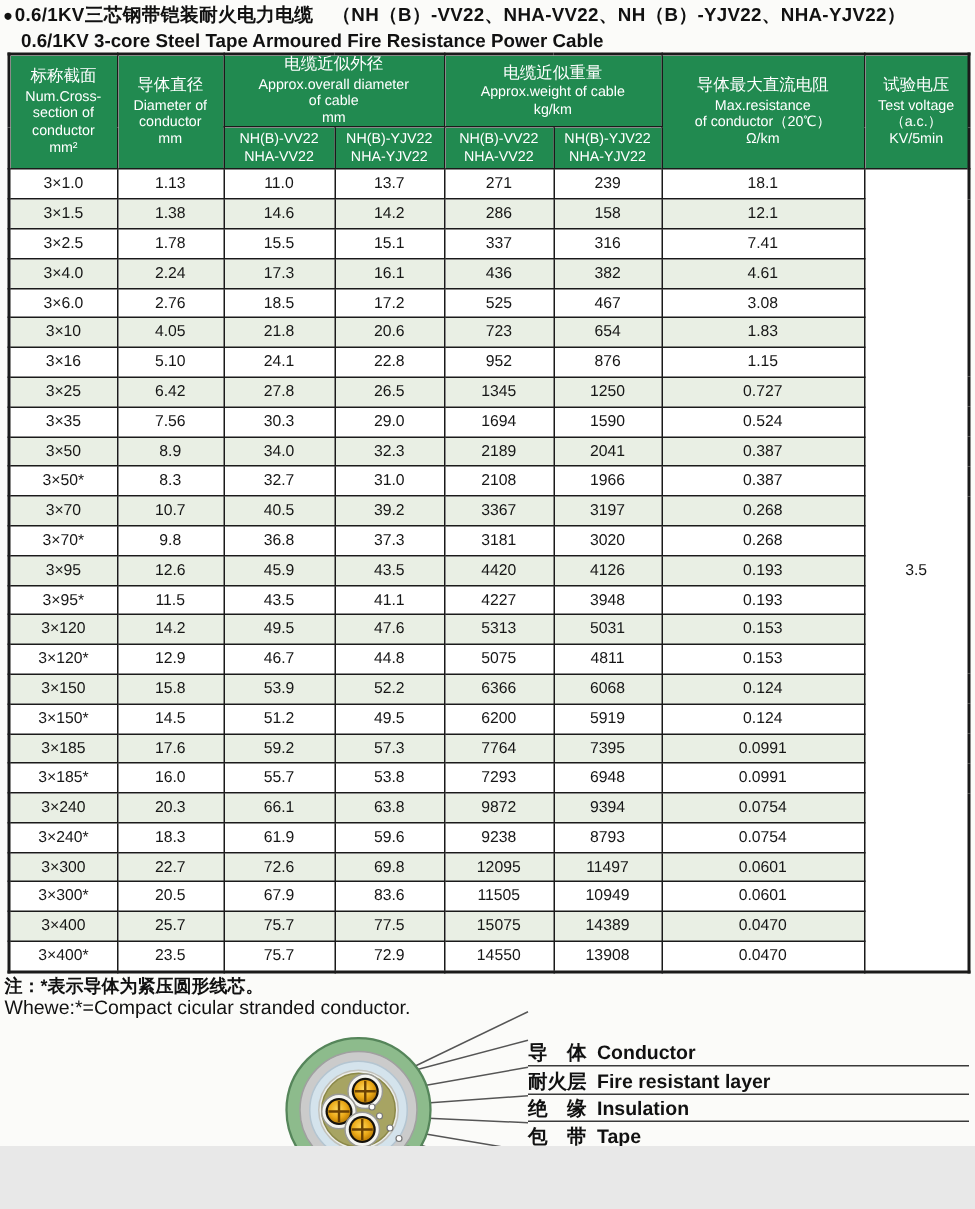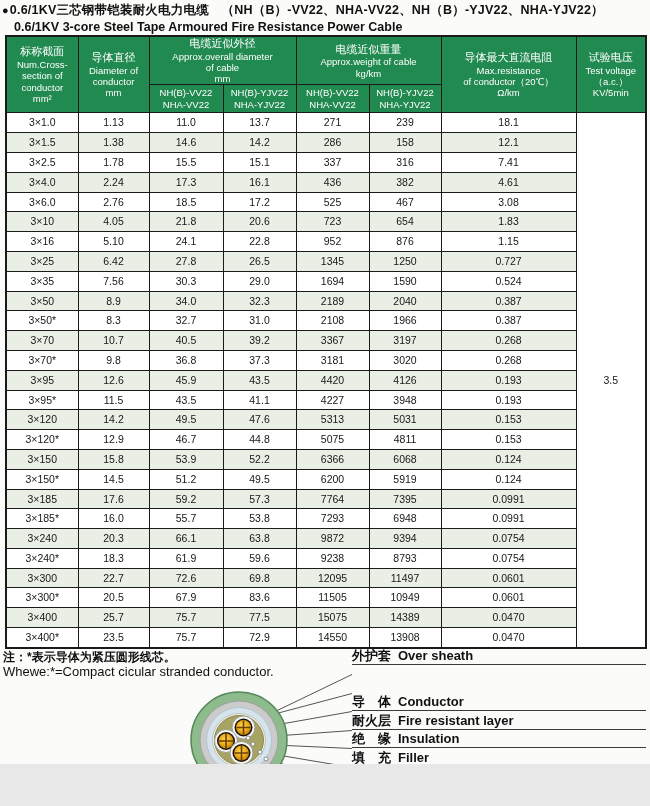--- a/index.html
+++ b/index.html
@@ -211,21 +211,21 @@
           <td>1694</td>
           <td>1590</td>
           <td>0.524</td>
         </tr>
         <tr>
           <td>3×50</td>
           <td>8.9</td>
           <td>34.0</td>
           <td>32.3</td>
           <td>2189</td>
-          <td>2040</td>
+          <td>2041</td>
           <td>0.387</td>
         </tr>
         <tr>
           <td>3×50*</td>
           <td>8.3</td>
           <td>32.7</td>
           <td>31.0</td>
           <td>2108</td>
           <td>1966</td>
           <td>0.387</td>
@@ -431,19 +431,18 @@
         <circle cx="253" cy="96" r="2"></circle>
         <circle cx="260" cy="104" r="2"></circle>
         <circle cx="266" cy="111" r="2"></circle>
         <circle cx="272" cy="118" r="2"></circle>
       </g>
     </svg>
 
     <div class="dlabel"><span class="cn">导　体</span><span class="en">Conductor</span></div>
     <div class="dlabel"><span class="cn">耐火层</span><span class="en">Fire resistant layer</span></div>
     <div class="dlabel"><span class="cn">绝　缘</span><span class="en">Insulation</span></div>
-    <div class="dlabel"><span class="cn">填　充</span><span class="en">Filler</span></div>
     <div class="dlabel"><span class="cn">包　带</span><span class="en">Tape</span></div>
     <div class="dlabel"><span class="cn">内护套</span><span class="en">Inner sheath</span></div>
     <div class="dlabel"><span class="cn">外护套</span><span class="en">Over sheath</span></div>
   </div>
 
 </div>
 
 </body></html>

